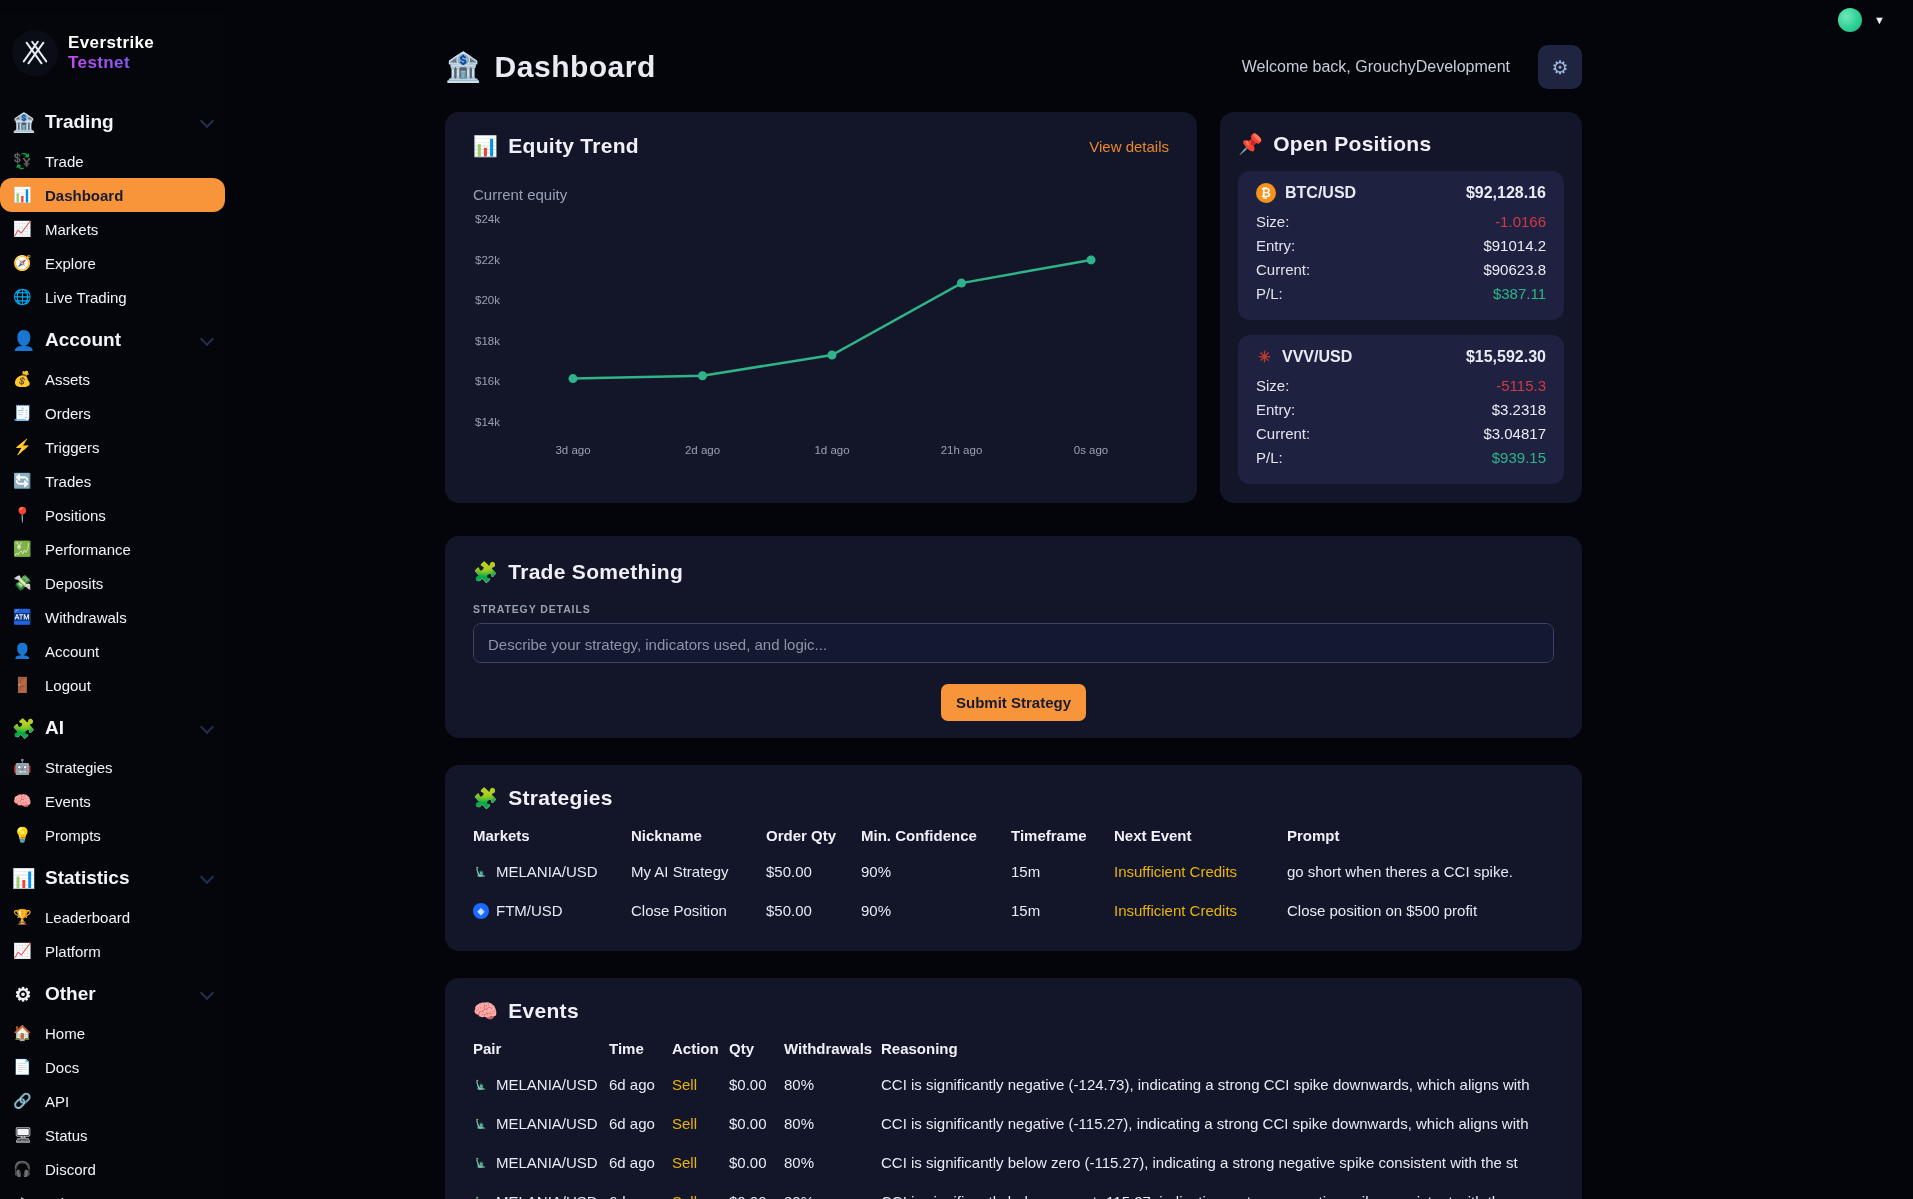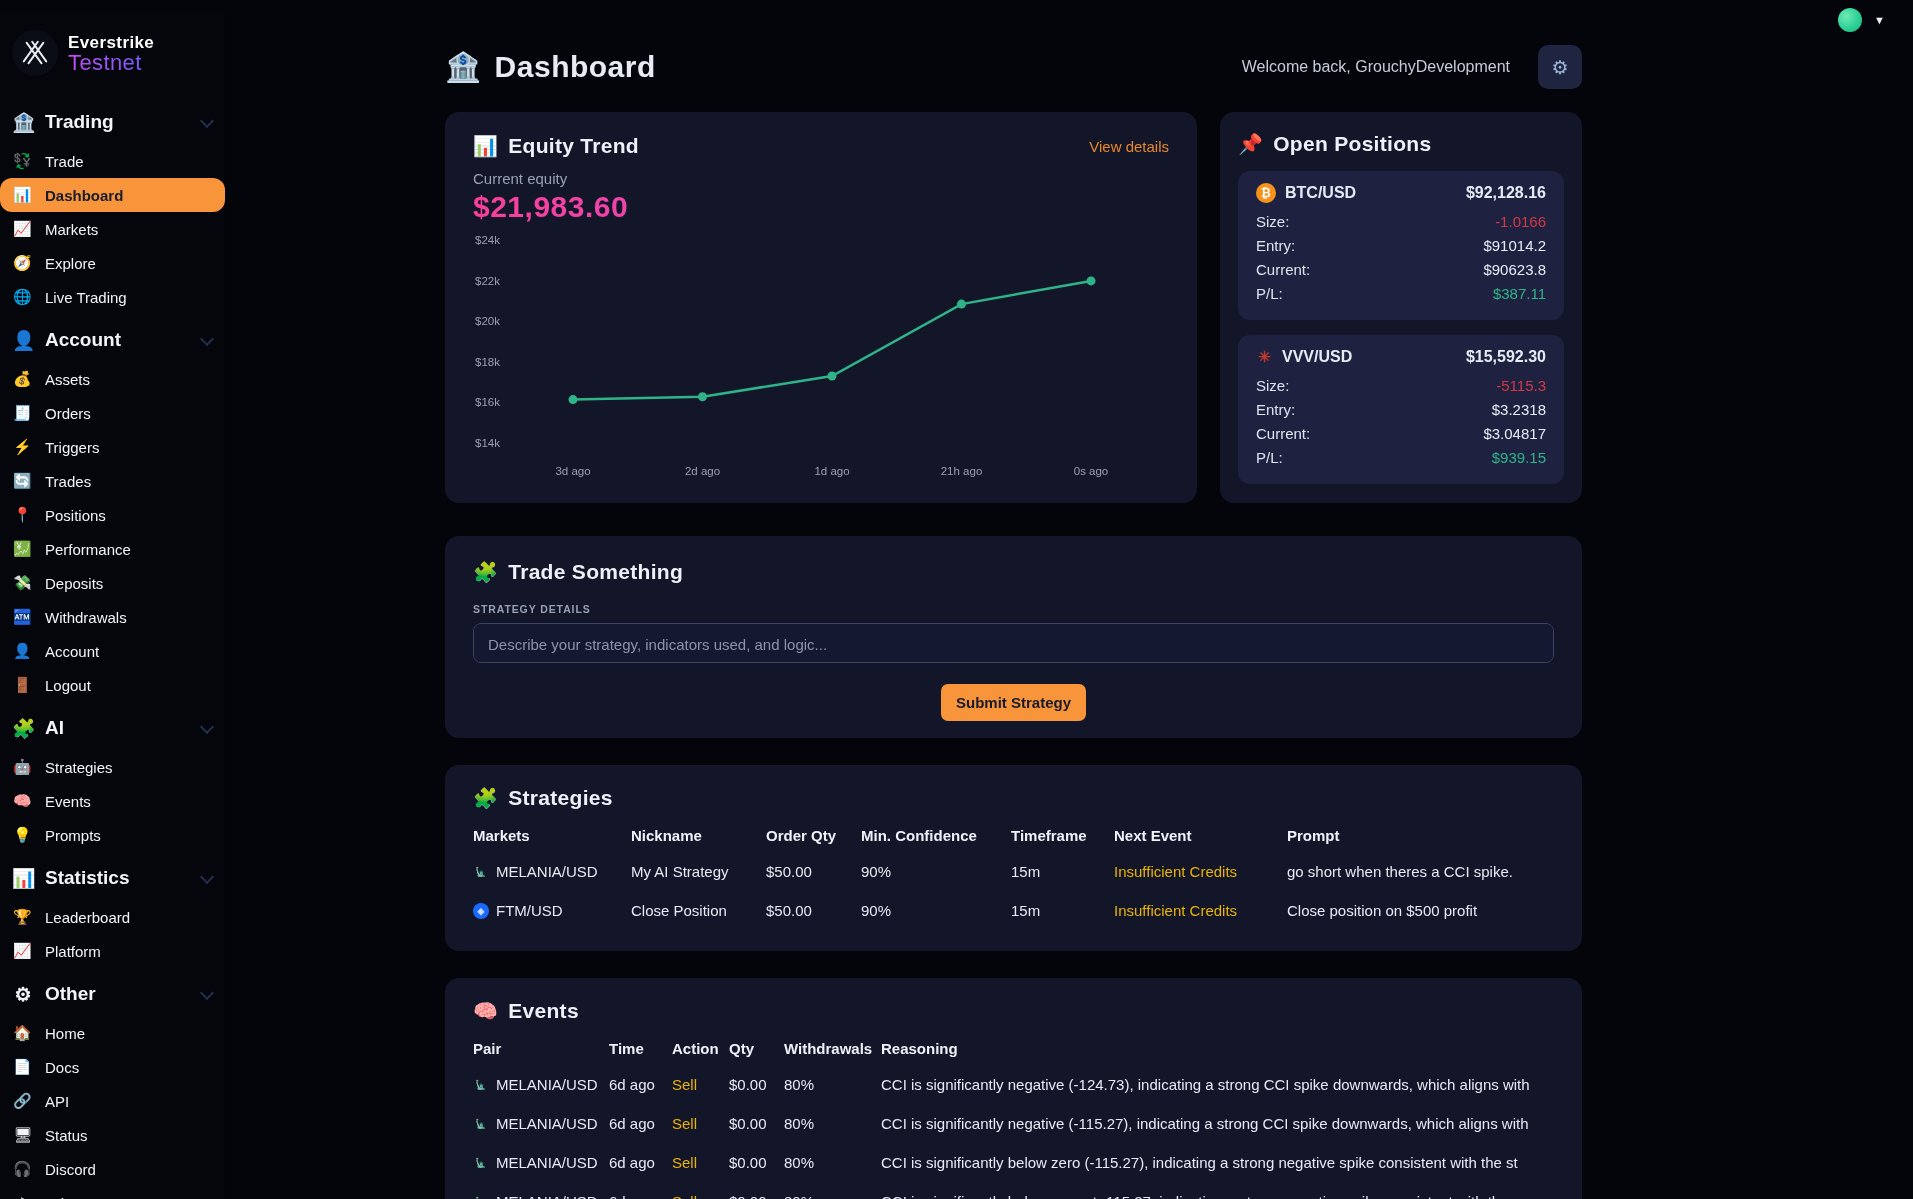--- a/index.html
+++ b/index.html
@@ -7,21 +7,21 @@
     width:1913px;height:1199px;overflow:hidden;position:relative;
     background:#04050a;color:#e8ebf4;
     font-family:"Liberation Sans",sans-serif;
   }
   
   .sidebar{position:absolute;left:0;top:12px;width:225px;height:1199px;background:#05060c;box-sizing:border-box;padding-top:10px}
   .brand{display:flex;align-items:center;gap:10px;padding:8px 12px;cursor:pointer}
   .brand-logo{width:46px;height:46px;border-radius:50%;background:#0b0d16;display:flex;align-items:center;justify-content:center;flex:0 0 auto}
   .brand-text{display:flex;flex-direction:column;line-height:20px}
   .brand-name{font-size:17px;font-weight:bold;color:#fff;letter-spacing:.4px}
-  .brand-env{font-size:22px;font-weight:normal;background:linear-gradient(90deg,#c44cf0,#6d5ef8);-webkit-background-clip:text;background-clip:text;color:transparent;letter-spacing:.4px}
+  .brand-env{font-size:17px;font-weight:bold;background:linear-gradient(90deg,#c44cf0,#6d5ef8);-webkit-background-clip:text;background-clip:text;color:transparent;letter-spacing:.4px}
   .menu{margin-top:16px}
   .menu-row{display:flex;align-items:center;gap:11px;height:34px;padding:0 12px;font-size:15px;color:#f2f4f9;cursor:pointer;position:relative;box-sizing:border-box}
   .menu-row .ic{width:22px;text-align:center;font-size:15px;flex:0 0 auto}
   .menu-row.section{height:44px;font-size:19px;font-weight:bold;margin-top:4px}
   .menu-row.section .ic{font-size:19px}
   .menu-row .chev{position:absolute;right:13px;top:16px;width:8px;height:8px;border-right:2px solid #223050;border-bottom:2px solid #223050;transform:rotate(45deg)}
   .menu-row.active{background:#f8953a;border-radius:12px;color:#191c2f;font-weight:bold}
   
   .avatar-wrap{position:absolute;top:8px;right:28px;display:flex;align-items:center;gap:12px}
   .avatar{width:24px;height:24px;border-radius:50%;background:radial-gradient(circle at 35% 35%,#6fe9b6,#2dd195 55%,#1fae7b);cursor:pointer}
@@ -35,21 +35,21 @@
   .welcome{font-size:16px;color:#c7ccda}
   .gear-btn{width:44px;height:44px;border-radius:10px;background:#1f2440;border:none;color:#9cb6d8;font-size:19px;cursor:pointer}
   .card{background:#131628;border-radius:14px;box-sizing:border-box}
   .row1{display:grid;grid-template-columns:752px 362px;gap:23px;margin-top:20px}
   .card-head{display:flex;justify-content:space-between;align-items:center}
   .card-title{margin:0;font-size:21px;font-weight:bold;display:flex;gap:10px;align-items:center;letter-spacing:.3px;color:#eef1f8}
   .card-title .h-ic{font-size:20px}
   .link{color:#e8882b;font-size:15px;text-decoration:none;cursor:pointer}
   
   .equity-card{padding:22px 28px 12px;height:391px}
-  .equity-sub{color:#98a0b5;font-size:15px;margin-top:12px}
+  .equity-sub{color:#98a0b5;font-size:15px;margin-top:28px}
   .equity-value{font-size:30px;font-weight:800;letter-spacing:.5px;margin-top:3px;
     background:linear-gradient(90deg,#f8409a,#cc51e6);-webkit-background-clip:text;background-clip:text;color:transparent}
   #equity-chart{margin-top:4px}
   #equity-chart .tick{fill:#99a0b3;font-size:11.5px;font-family:"Liberation Sans",sans-serif}
   #equity-chart .xt{text-anchor:middle}
   
   .positions-card{padding:20px 18px;height:391px}
   .pos-card{background:#1e2240;border-radius:12px;padding:12px 18px 14px;margin-top:15px;font-size:15px;cursor:pointer}
   .pos-head{display:flex;justify-content:space-between;align-items:center;margin-bottom:7px}
   .pos-pair{display:flex;align-items:center;gap:9px;font-weight:bold;font-size:16px}
@@ -268,21 +268,20 @@
 
     <div class="card equity-card">
       <div class="card-head">
         <h2 class="card-title">
           <span class="h-ic">📊</span>
           <span>Equity Trend</span>
         </h2>
         <a class="link">View details</a>
       </div>
       <div class="equity-sub">Current equity</div>
-      <div class="equity-value">$21,983.60</div>
       <svg id="equity-chart" width="696" height="252">
           <text x="2" y="16.0" class="tick">$24k</text>
           <text x="2" y="56.6" class="tick">$22k</text>
           <text x="2" y="97.2" class="tick">$20k</text>
           <text x="2" y="137.8" class="tick">$18k</text>
           <text x="2" y="178.4" class="tick">$16k</text>
           <text x="2" y="219.0" class="tick">$14k</text>
           <text x="100.0" y="247" class="tick xt">3d ago</text>
           <text x="229.5" y="247" class="tick xt">2d ago</text>
           <text x="359.0" y="247" class="tick xt">1d ago</text>

